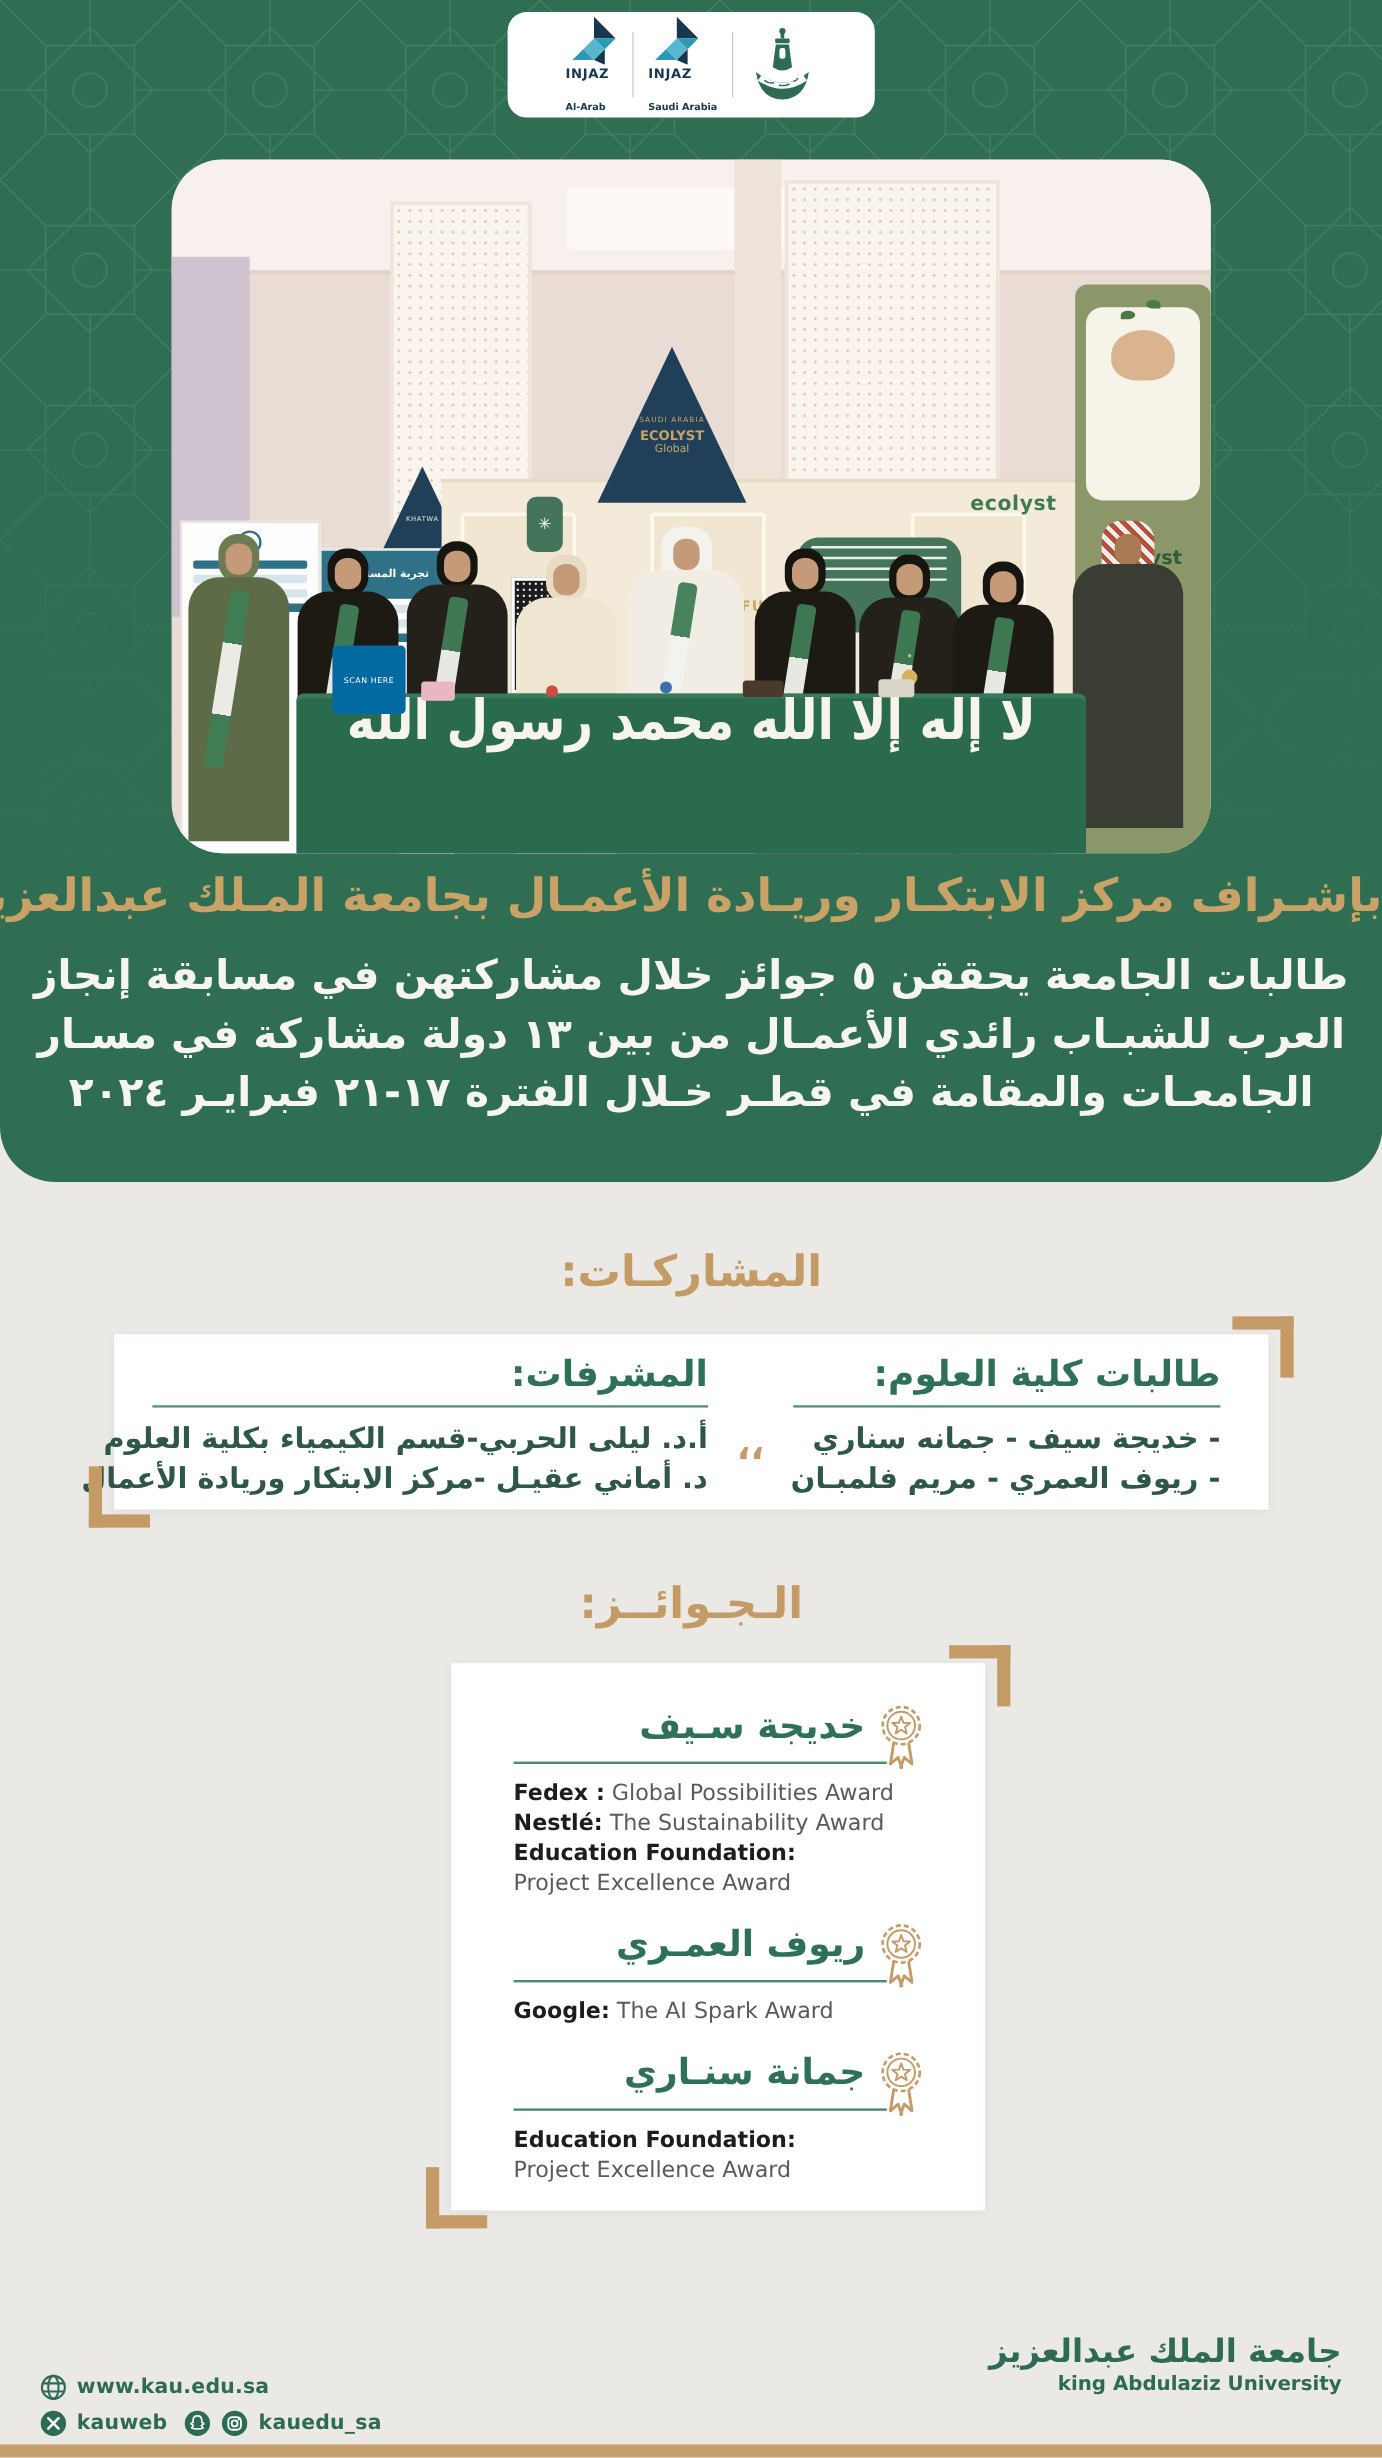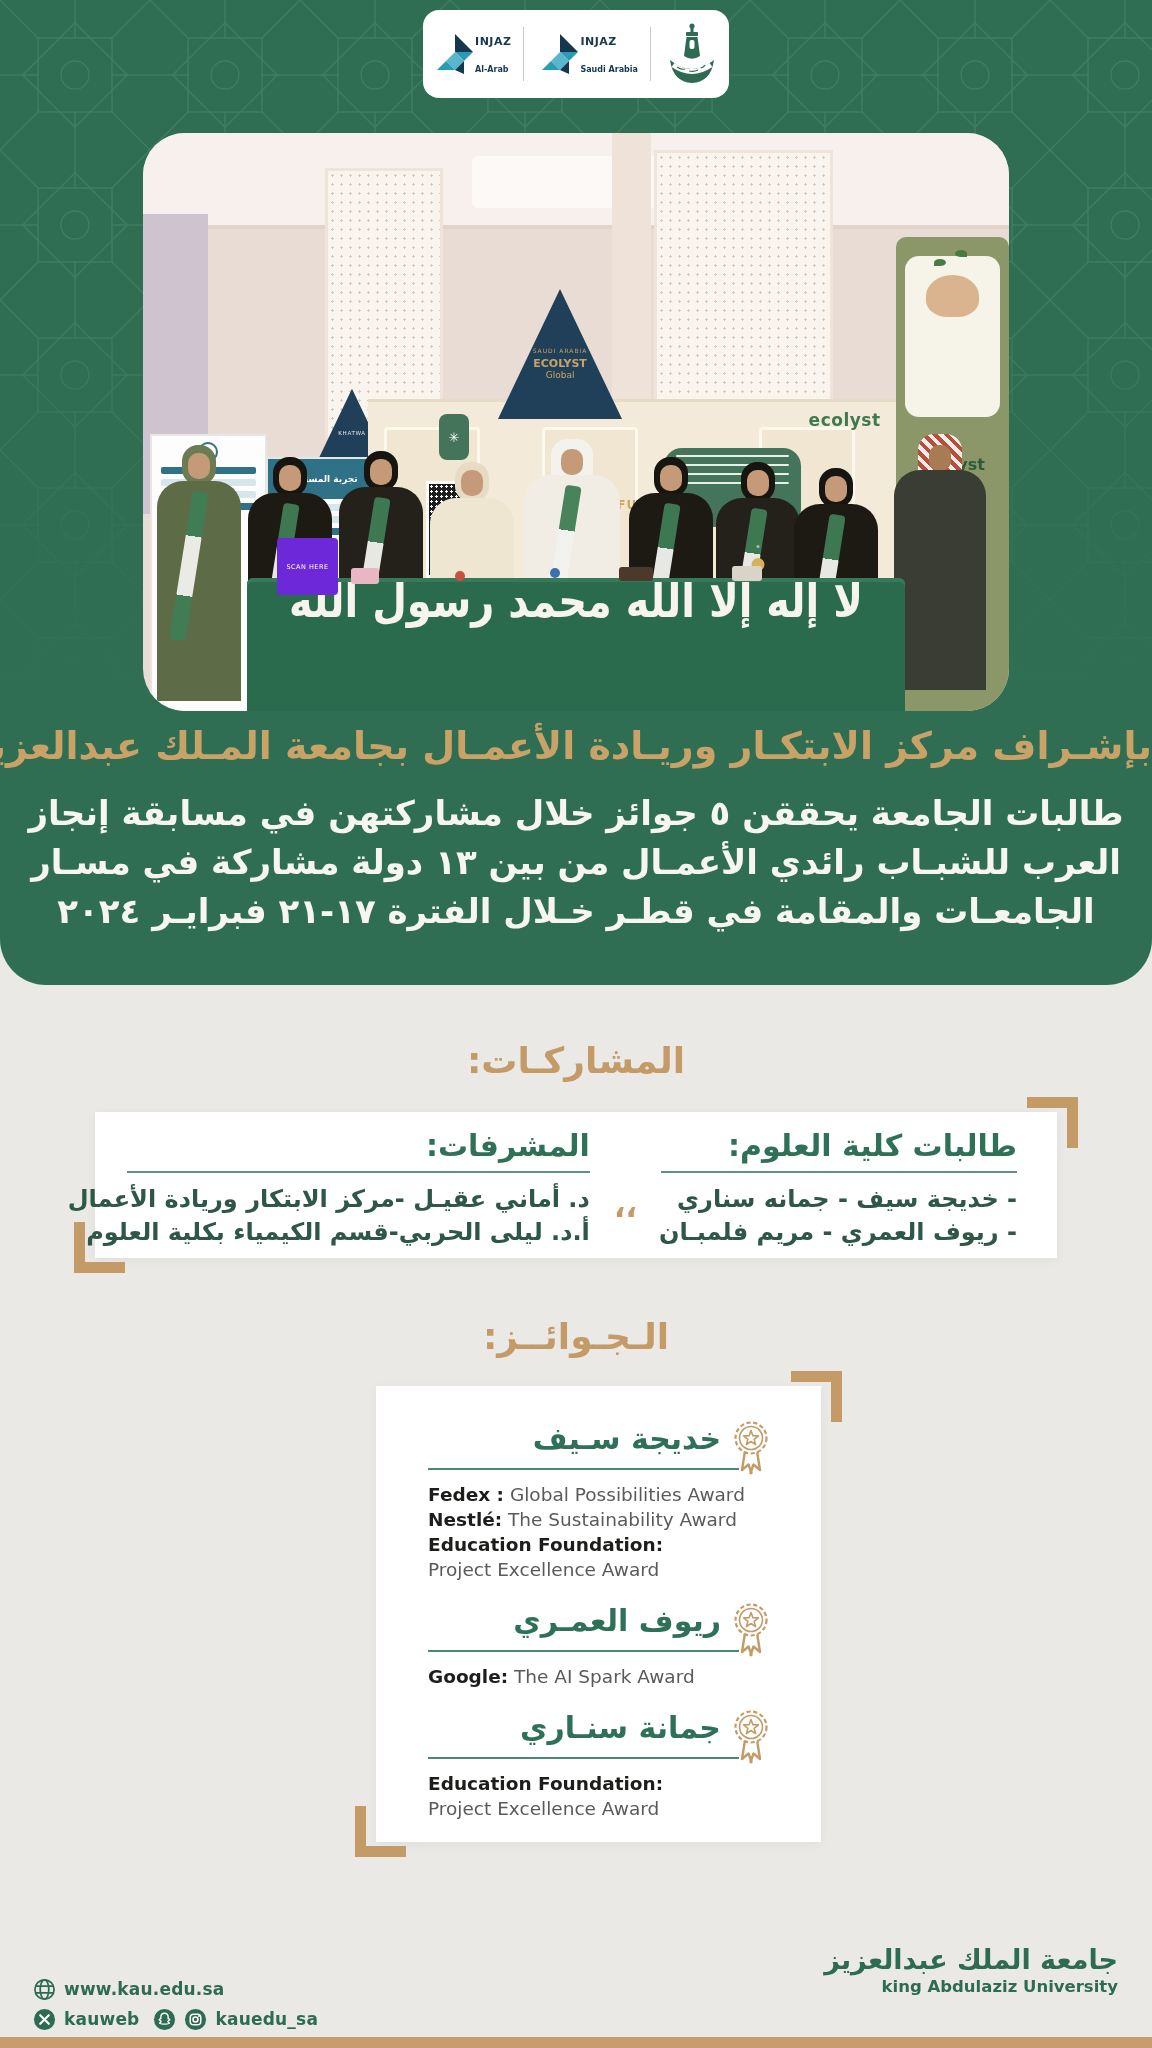--- a/index.html
+++ b/index.html
@@ -6,21 +6,21 @@
   body{background:#d8d6d2;font-family:"DejaVu Sans",sans-serif;}
   .page{position:relative;width:1152px;height:2048px;margin:0 auto;background:#ebe9e6;overflow:hidden;}
 
   
   .hero{position:absolute;left:0;top:0;width:1152px;height:985px;background:#2f6e53;border-radius:0 0 46px 46px;overflow:hidden;}
   .hero-pattern{position:absolute;left:0;top:0;width:100%;height:100%;opacity:.55;
     -webkit-mask-image:linear-gradient(#000 30%,rgba(0,0,0,.25) 55%,transparent 75%);
     mask-image:linear-gradient(#000 30%,rgba(0,0,0,.25) 55%,transparent 75%);}
   .logo-panel{position:absolute;left:423px;top:10px;width:306px;height:88px;background:#fff;border-radius:16px;
     display:flex;align-items:center;justify-content:center;gap:12px;z-index:5;}
-  .logo{display:flex;align-items:flex-start;}
+  .logo{display:flex;flex-direction:column;align-items:flex-start;}
   .logo svg{display:block;}
   .logo-txt{line-height:1;margin-top:2px;}
   .logo-txt .l1{font-size:11px;font-weight:bold;color:#16384f;letter-spacing:.5px;display:block;}
   .logo-txt .l2{font-size:8px;font-weight:bold;color:#16384f;display:block;margin-top:19px;}
   .logo-divider{width:1px;height:54px;background:#c9c9c9;}
 
   
   .photo{position:absolute;left:143px;top:133px;width:866px;height:578px;border-radius:42px;overflow:hidden;background:#e9dcd4;z-index:4;}
   .ph-ceiling{position:absolute;left:0;top:0;width:100%;height:16%;background:#f7f0ec;border-bottom:4px solid #e3d3c9;}
   .ph-cove{position:absolute;left:38%;top:4%;width:34%;height:9%;background:#fdf9f6;border-radius:6px;}
@@ -62,21 +62,21 @@
   .ph-person{position:absolute;bottom:0;}
   .ph-head{position:absolute;left:50%;transform:translateX(-50%);top:0;width:34px;height:40px;border-radius:16px;}
   .ph-face{position:absolute;left:50%;transform:translateX(-50%);top:8px;width:22px;height:26px;border-radius:10px;background:#c49a78;}
   .ph-body{position:absolute;left:50%;transform:translateX(-50%);top:36px;width:84px;height:220px;border-radius:26px 26px 0 0;}
   .ph-sash{position:absolute;left:50%;top:46px;width:16px;height:150px;transform:translateX(-18px) rotate(9deg);
     background:linear-gradient(#3f7d55 0 30%,#f2f2ee 30% 70%,#3f7d55 70%);opacity:.95;border-radius:4px;}
   .ph-medal{position:absolute;left:50%;transform:translateX(-50%);top:96px;width:13px;height:13px;background:#d8b25a;border-radius:50%;box-shadow:0 -18px 0 -5px #b8b8b8;}
   .ph-table{position:absolute;left:12%;bottom:0;width:76%;height:23%;background:#2b6b4d;border-radius:6px 6px 0 0;box-shadow:inset 0 4px 0 #38795a;display:flex;align-items:flex-start;justify-content:center;}
   .ph-callig{color:#f6f4ec;font-weight:bold;font-size:40px;white-space:nowrap;transform:scaleY(1.15);}
   .ph-item{position:absolute;border-radius:3px;}
-  .ph-scan{position:absolute;left:15.5%;bottom:20%;width:7%;height:10%;background:#6d28d9;border-radius:4px;color:#fff;font-size:6.5px;letter-spacing:.5px;display:flex;align-items:center;justify-content:center;}
+  .ph-scan{position:absolute;left:15.5%;bottom:20%;width:7%;height:10%;background:#0369a1;border-radius:4px;color:#fff;font-size:6.5px;letter-spacing:.5px;display:flex;align-items:center;justify-content:center;}
 
   
   .caption-gold{position:absolute;left:0;top:724px;width:100%;text-align:center;color:#c9a267;font-weight:bold;font-size:38px;white-space:nowrap;z-index:5;}
   .caption-white{position:absolute;left:0;top:789px;width:100%;text-align:center;color:#f7f5f0;font-weight:bold;font-size:34px;line-height:49px;z-index:5;}
   .caption-white div{white-space:nowrap;}
 
   
   .sec-heading{position:absolute;left:0;width:100%;text-align:center;color:#c49a66;font-weight:bold;font-size:36px;}
   .h-participants{top:1040px;}
   .h-awards{top:1316px;}
@@ -323,22 +323,22 @@
       <div class="pcol students">
         <div class="pcol-title">طالبات كلية العلوم:</div>
         <div class="pcol-line"></div>
         <div class="pcol-row">- خديجة سيف   - جمانه سناري</div>
         <div class="pcol-row">- ريوف العمري  - مريم فلمبـان</div>
       </div>
       <div class="pquote">،،</div>
       <div class="pcol supervisors">
         <div class="pcol-title">المشرفات:</div>
         <div class="pcol-line"></div>
+        <div class="pcol-row">أ.د. ليلى الحربي-قسم الكيمياء بكلية العلوم</div>
         <div class="pcol-row">د. أماني عقيـل -مركز الابتكار وريادة الأعمال</div>
-        <div class="pcol-row">أ.د. ليلى الحربي-قسم الكيمياء بكلية العلوم</div>
       </div>
     </div>
   </div>
 
   <div class="sec-heading h-awards" dir="rtl">الـجـوائــز:</div>
 
   <div class="awards-card">
     <span class="bracket br-tr"></span>
     <span class="bracket br-bl"></span>
 

